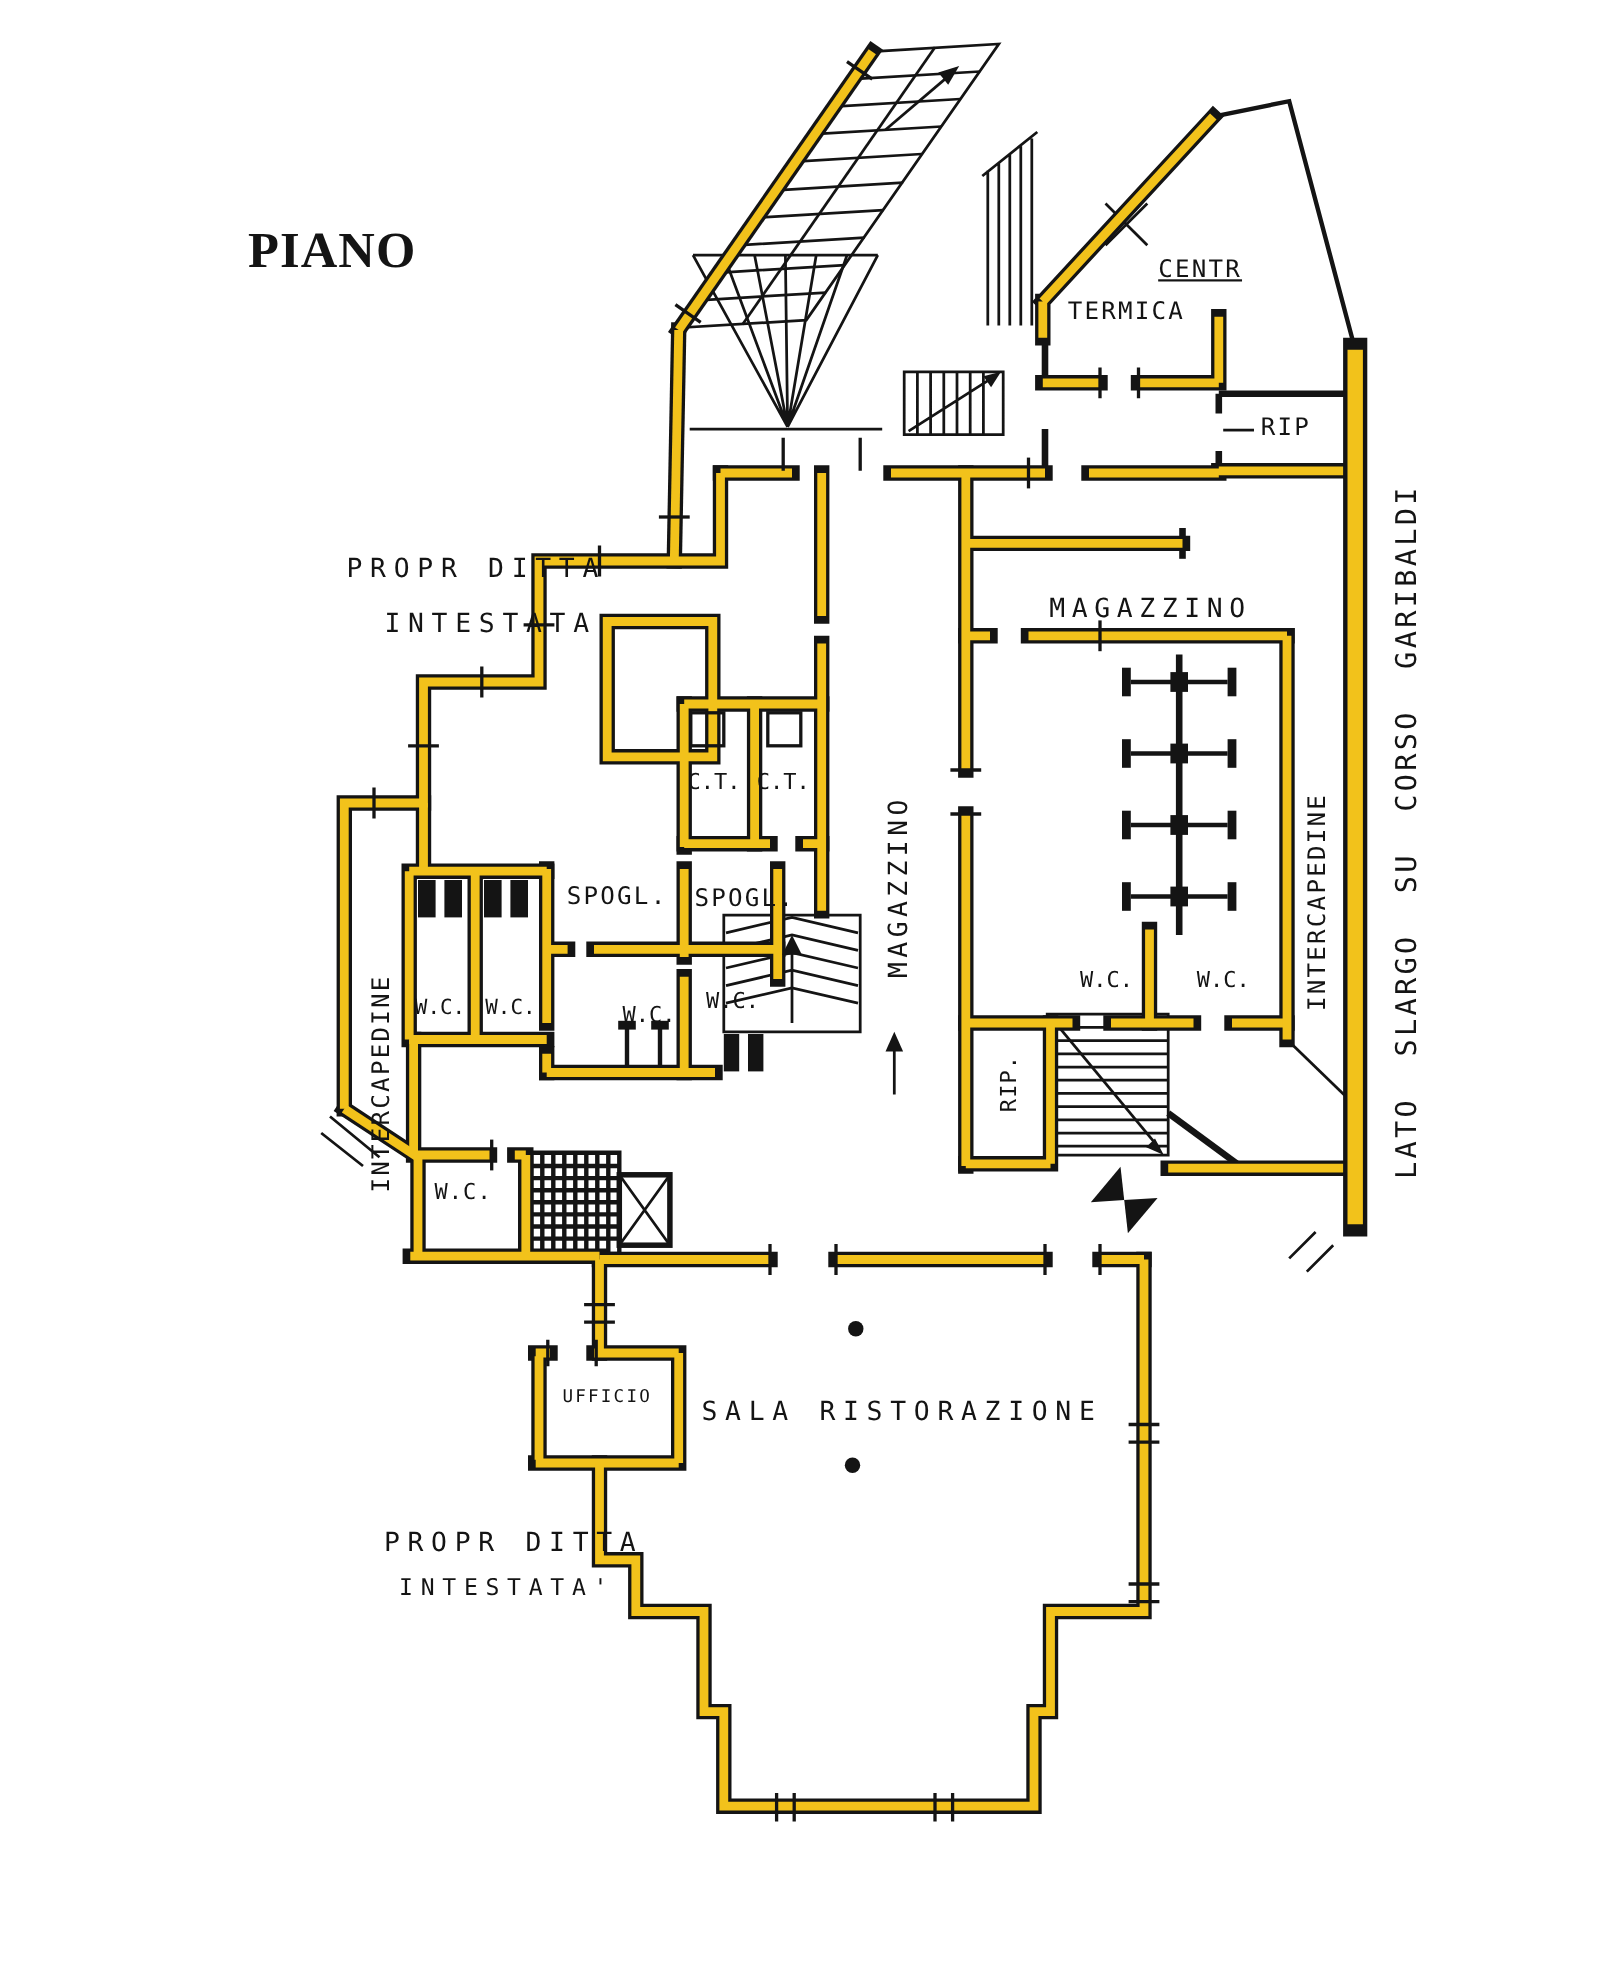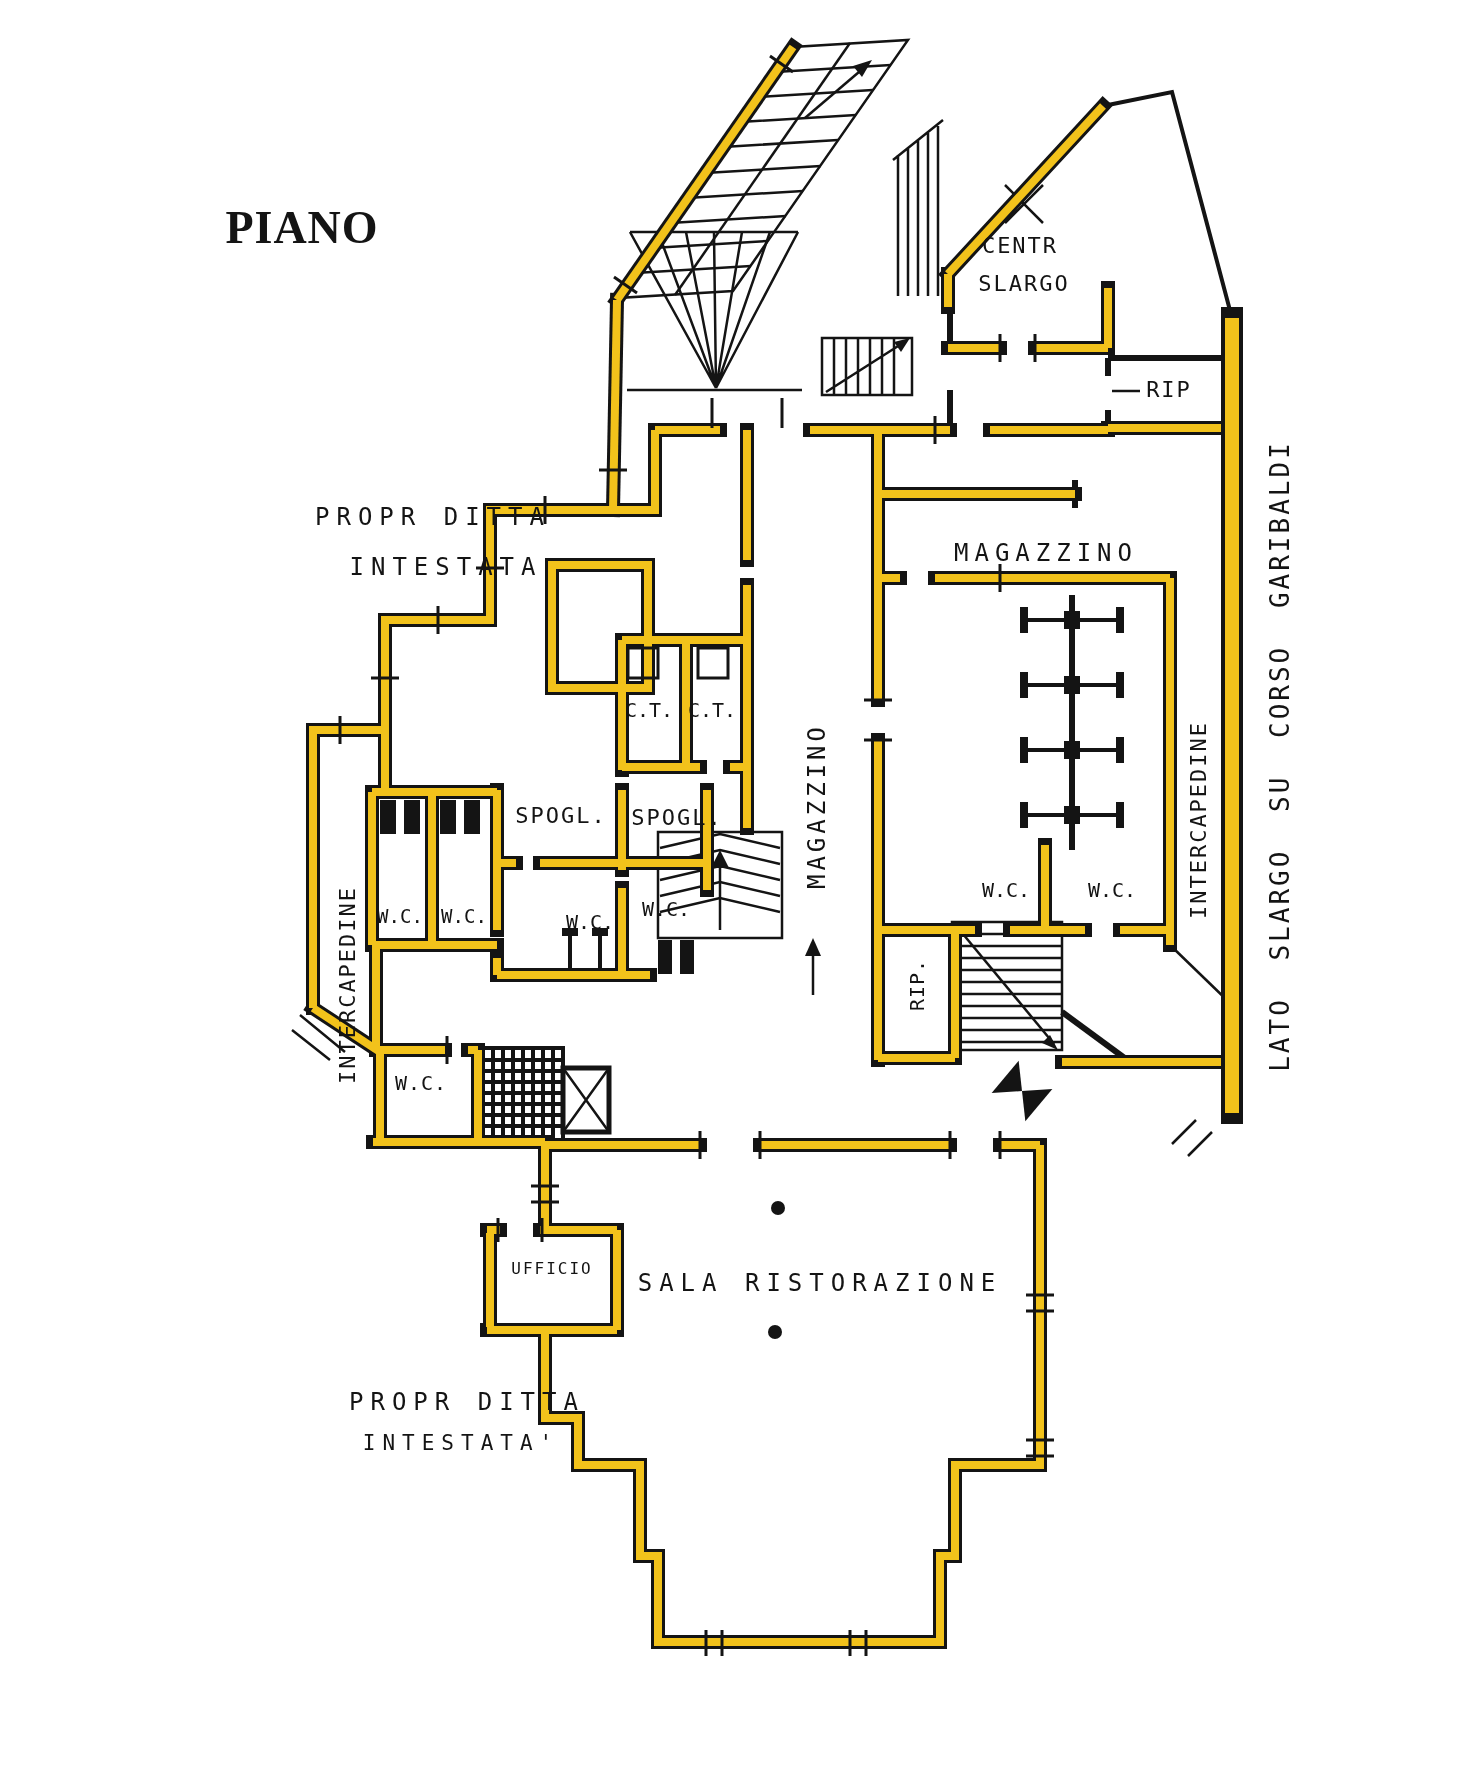--- a/index.html
+++ b/index.html
@@ -191,22 +191,22 @@
       <path d="M1026,1295 H1054 M1026,1311 H1054 M1026,1440 H1054 M1026,1456 H1054"></path>
       <path d="M706,1630 V1656 M722,1630 V1656 M850,1630 V1656 M866,1630 V1656"></path>
       <path d="M700,1131 V1159 M760,1131 V1159 M950,1131 V1159 M1000,1131 V1159"></path>
     </g>
   </svg>
 
   <div class="title">
     <div>PIANO</div>
   </div>
 
-  <div class="lbl" style="left:1020px;top:246px;">CENTR</div>
-  <div class="lbl" style="left:1024px;top:284px;">SLARGO</div>
+  <div class="lbl" style="left:1091px;top:246px;text-decoration:underline;">CENTR</div>
+  <div class="lbl" style="left:1024px;top:284px;">TERMICA</div>
   <div class="lbl" style="left:1169px;top:390px;">RIP</div>
   <div class="lbl" style="left:1046px;top:553px;font-size:24px;letter-spacing:6px;">MAGAZZINO</div>
 
   <div class="lbl" style="left:433px;top:517px;font-size:24px;letter-spacing:7px;">PROPR DITTA</div>
   <div class="lbl" style="left:446px;top:567px;font-size:24px;letter-spacing:7px;">INTESTATA</div>
 
   <div class="lbl" style="left:649px;top:710px;font-size:20px;letter-spacing:0;">C.T.</div>
   <div class="lbl" style="left:712px;top:710px;font-size:20px;letter-spacing:0;">C.T.</div>
   <div class="lbl" style="left:561px;top:816px;">SPOGL.</div>
   <div class="lbl" style="left:677px;top:818px;">SPOGL.</div>

